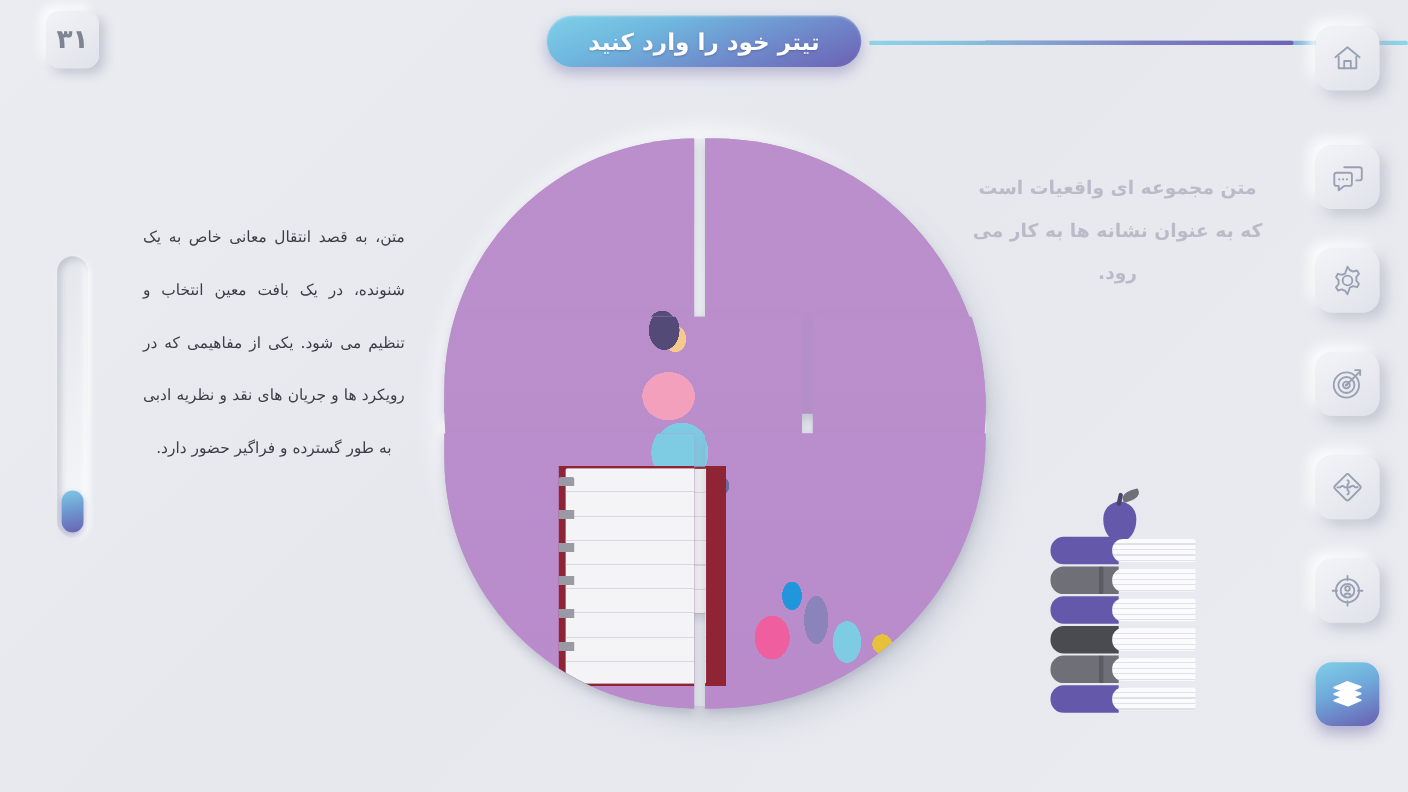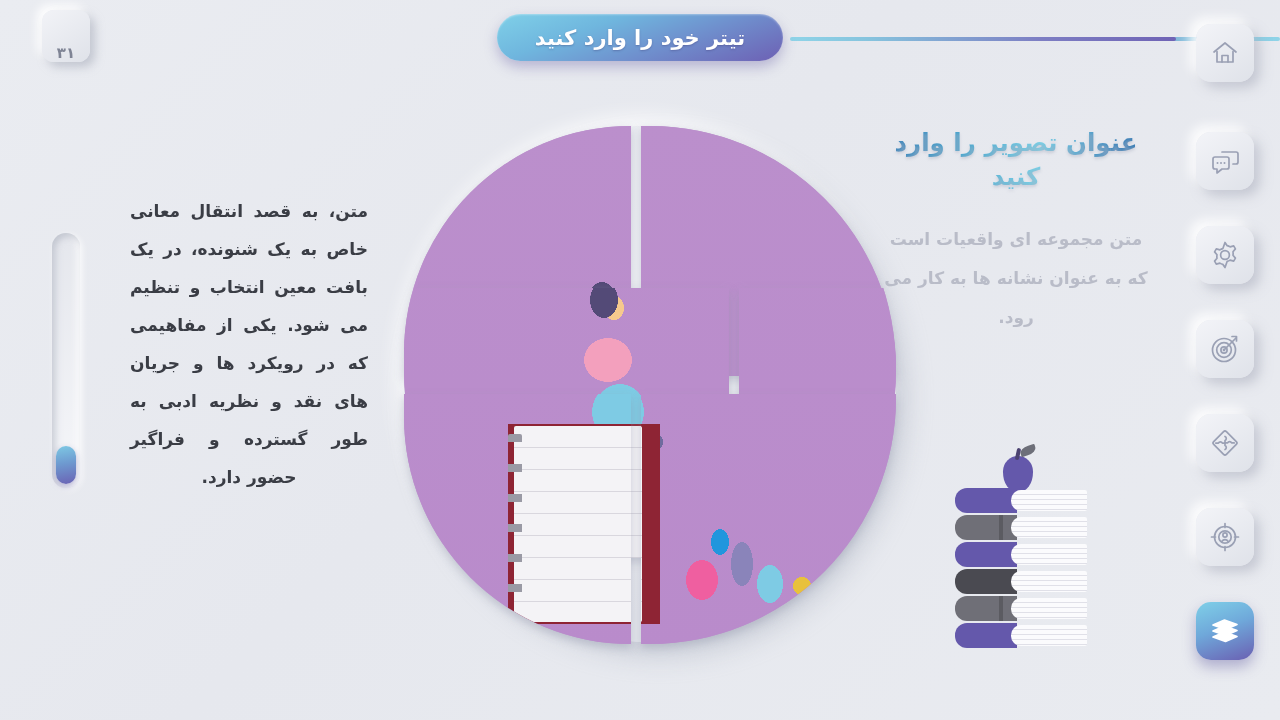--- a/index.html
+++ b/index.html
@@ -22,22 +22,22 @@
 
   
   .page-badge {
     position: absolute;
     left: 42px; top: 10px;
     width: 48px; height: 52px;
     border-radius: 12px;
     background: linear-gradient(145deg, #f2f3f7, #dfe2e9);
     box-shadow: 5px 5px 10px rgba(163,168,183,.55),
                -5px -5px 10px rgba(255,255,255,.95);
-    display: flex; align-items: flex-end; justify-content: center;
-    font-size: 15px; font-weight: 700; color: #7f8495;
+    display: flex; align-items: center; justify-content: center;
+    font-size: 24px; font-weight: 700; color: #7f8495;
     letter-spacing: 0.5px;
   }
 
   .rule {
     position: absolute;
     top: 37px; height: 4px; border-radius: 2px;
   }
   .rule-left {
     left: 114px; right: 0; width: 386px;
     background: linear-gradient(to right, #6f63b5 0%, #7d7ec3 35%, #86c4de 80%, #8fd4e8 100%);
@@ -88,24 +88,23 @@
 
   
   .left-text {
     position: absolute;
     right: 912px;   
     top: 192px;
     width: 238px;
     text-align: justify;
     text-align-last: center;
     direction: rtl;
-    font-size: 17px;
-    line-height: 38px;
+    font-size: 14px;
+    line-height: 48px;
     color: #3a3d45;
-    font-weight: bold;
   }
 
   
   .collage {
     position: absolute;
     left: 390px; top: 112px;
     width: 520px; height: 545px;
   }
   .collage-disc {
     position: absolute;
@@ -366,21 +365,20 @@
     </div>
 
     <div class="tile tile-br">
       <div class="photo"></div>
       <div class="notebook-page"></div>
 
     </div>
   </div>
 
   <div class="right-col">
-    <div class="right-title">عنوان تصویر را وارد کنید</div>
     <div class="right-body">متن مجموعه ای واقعیات است که به عنوان نشانه ها به کار می رود.</div>
   </div>
 
   <div class="book-stack">
     <div class="apple"></div>
     <div class="bk bk1 purple">
         <div class="spine"></div>
         <div class="pages"></div>
       </div>
     <div class="bk bk2 gray">

